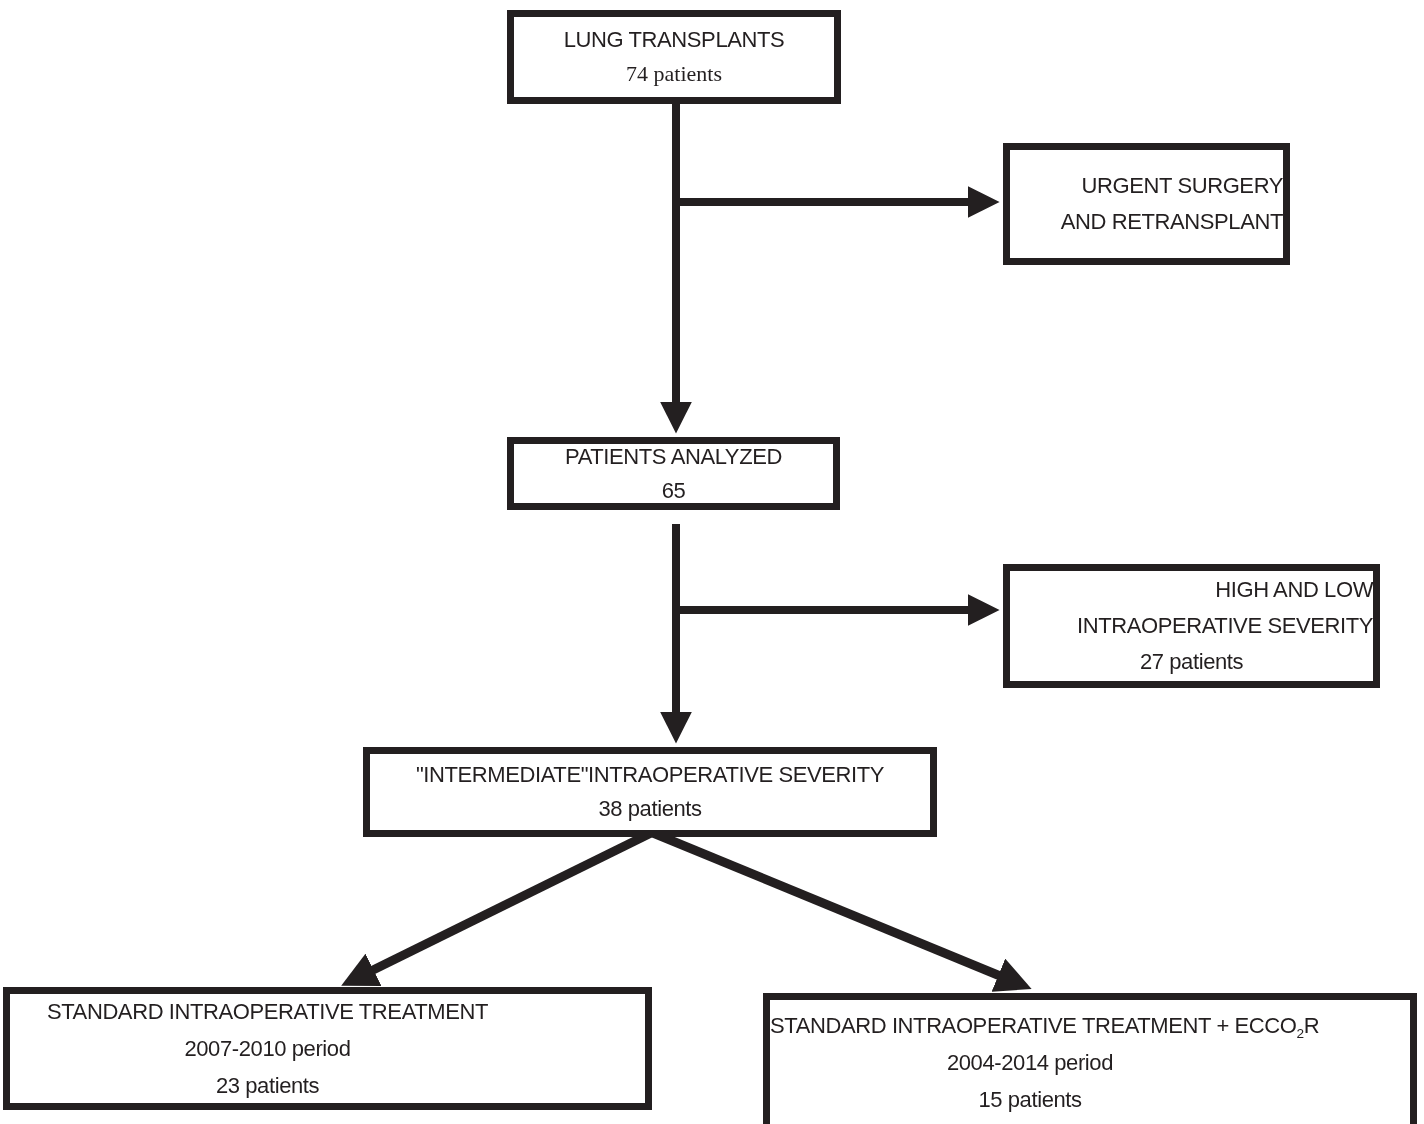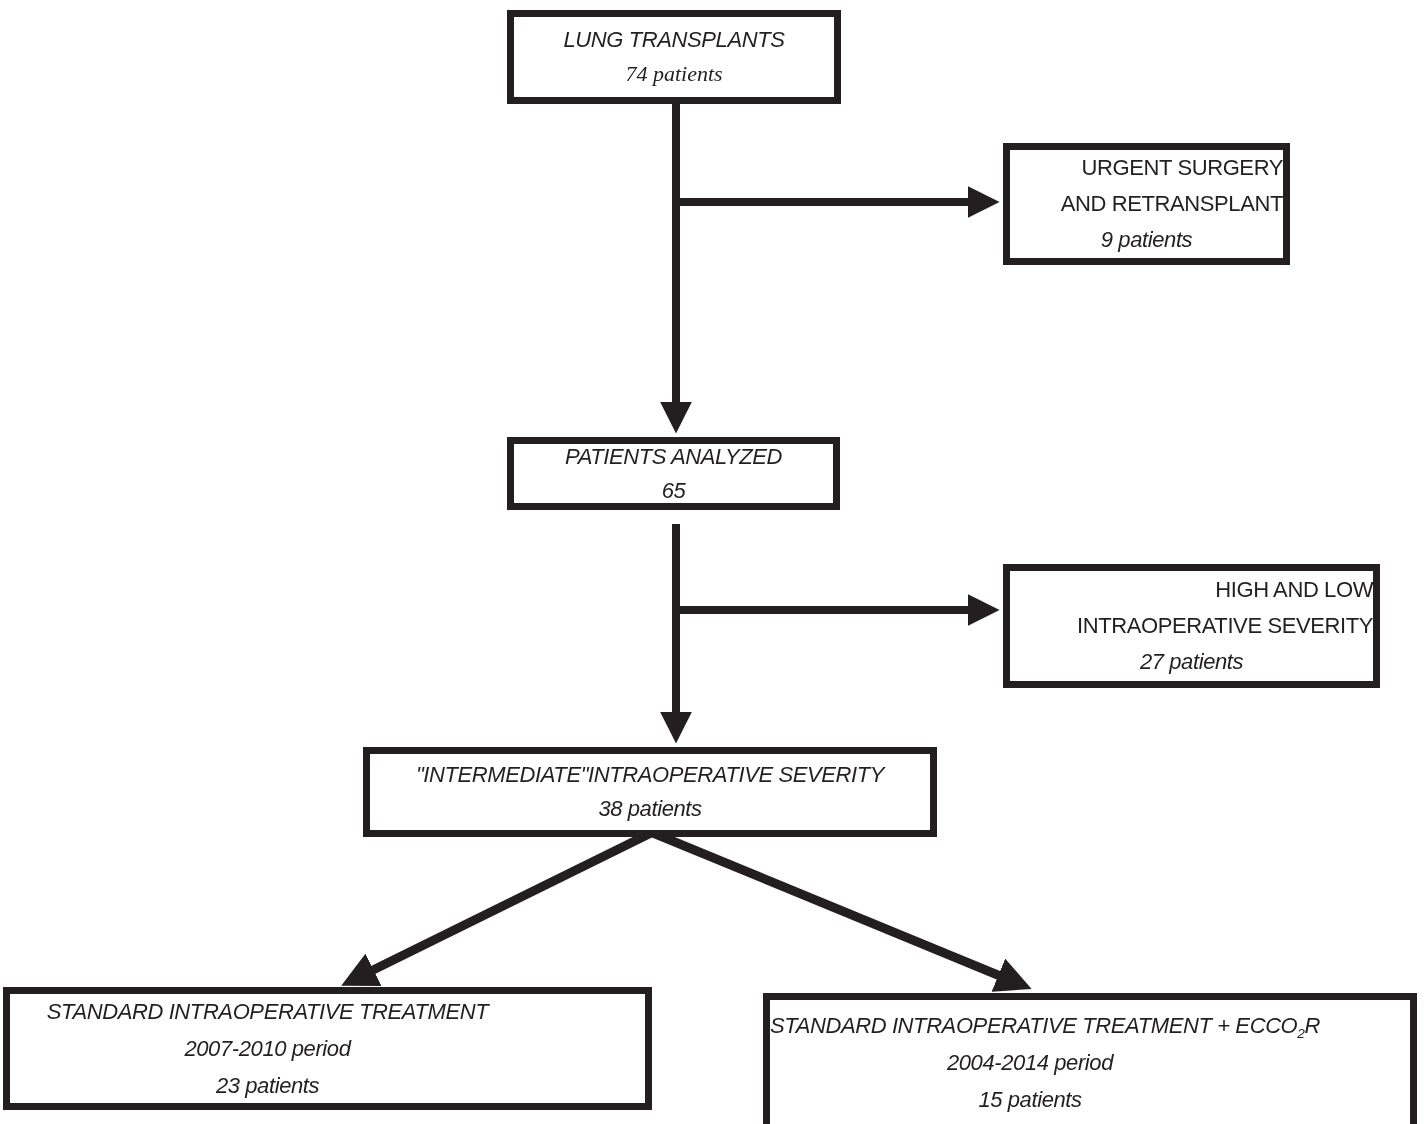--- a/index.html
+++ b/index.html
@@ -18,21 +18,21 @@
     border:7px solid #231f20;
     background:#ffffff;
     display:flex;
     flex-direction:column;
     justify-content:center;
     font-size:22px;
     letter-spacing:-0.4px;
     line-height:34px;
   }
   .node .ln{white-space:nowrap;}
-  .center{text-align:center;font-style:italic;}
+  .center{text-align:center;}
   .leftpad{text-align:right;padding-left:20px;}
   .serif{font-family:"Liberation Serif", serif;font-size:22px;letter-spacing:0;}
   .three{line-height:36px;}
   .shiftleft{padding-right:120px;line-height:37px;}
   sub.sb{font-size:0.62em;line-height:0;}
   
   .b-lung{left:507px;top:10px;width:334px;height:94px;}
   .b-urgent{left:1003px;top:143px;width:287px;height:122px;}
   .b-analyzed{left:507px;top:437px;width:333px;height:73px;}
   .b-highlow{left:1003px;top:564px;width:377px;height:124px;}
@@ -66,21 +66,20 @@
   </svg>
 
   <div class="node b-lung">
     <div class="ln center">LUNG TRANSPLANTS</div>
     <div class="ln center serif">74 patients</div>
   </div>
 
   <div class="node b-urgent three">
     <div class="ln leftpad">URGENT SURGERY</div>
     <div class="ln leftpad">AND RETRANSPLANT</div>
-    <div class="ln center">9 patients</div>
   </div>
 
   <div class="node b-analyzed">
     <div class="ln center">PATIENTS ANALYZED</div>
     <div class="ln center">65</div>
   </div>
 
   <div class="node b-highlow three">
     <div class="ln leftpad">HIGH AND LOW</div>
     <div class="ln leftpad">INTRAOPERATIVE SEVERITY</div>

